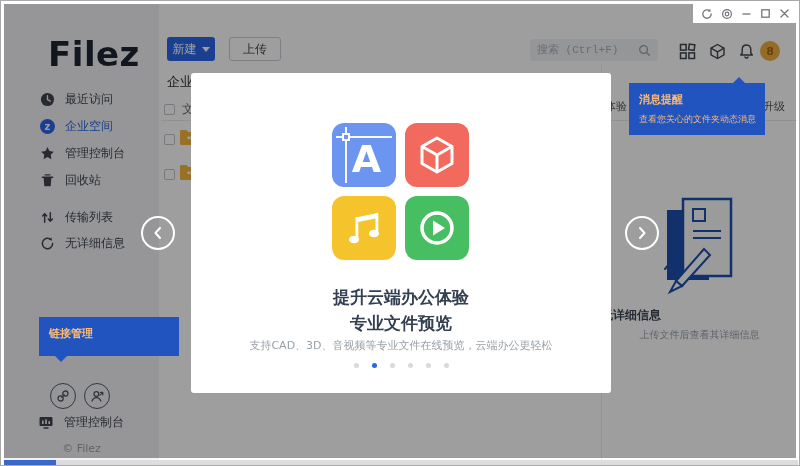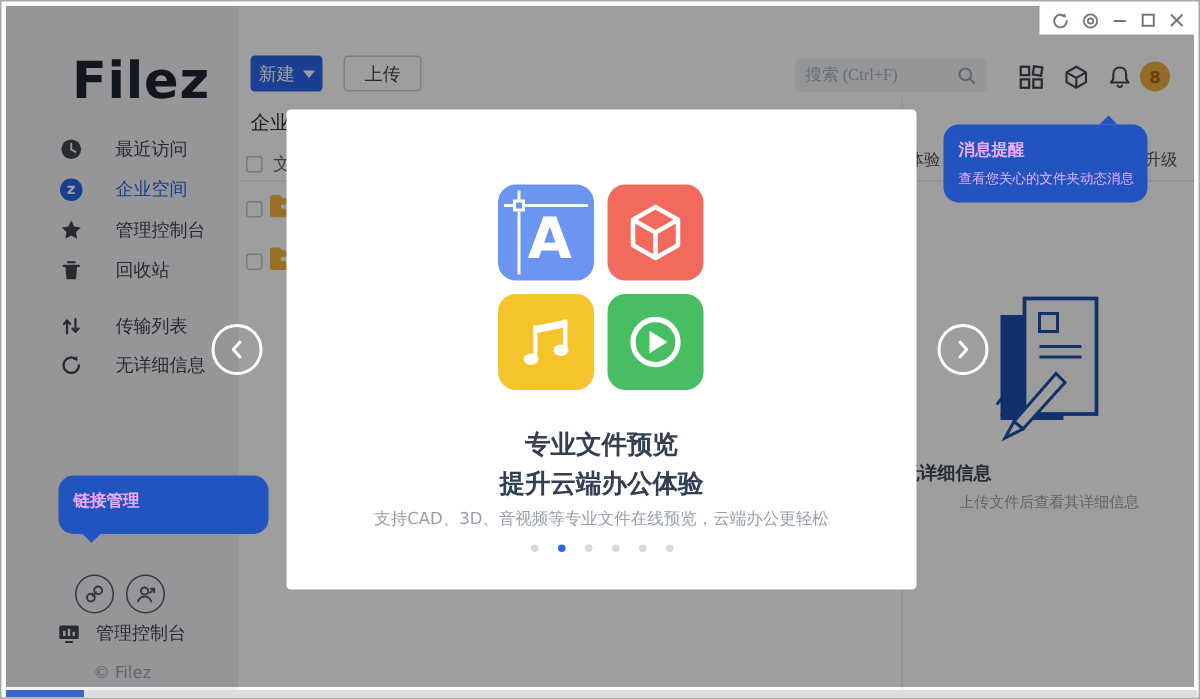--- a/index.html
+++ b/index.html
@@ -2,34 +2,34 @@
 <html><head>
 <meta charset="utf-8">
 <style>
   * { margin:0; padding:0; box-sizing:border-box; }
   body { font-family:"DejaVu Sans","Liberation Sans",sans-serif; background:#fff; }
   .window { position:relative; width:800px; height:466px; border:1px solid #a9a9a9; background:#fff; overflow:hidden; }
 
   
   .sidebar { position:absolute; left:3px; top:3px; width:155px; height:456px; background:#F2F3F6; }
   .logo { position:absolute; left:44px; top:30px; font-size:34px; font-weight:800; color:#1E2633; letter-spacing:.5px; }
-  .nav-item { position:absolute; left:36px; display:flex; align-items:center; gap:22px; height:20px; font-size:12px; color:#3F4650; cursor:pointer; white-space:nowrap; }
+  .nav-item { position:absolute; left:36px; display:flex; align-items:center; gap:10px; height:20px; font-size:12px; color:#3F4650; cursor:pointer; white-space:nowrap; }
   .nav-item.active { color:#2A66E8; }
   .nav-item svg { flex:0 0 auto; }
   .z-badge { width:15px; height:15px; border-radius:50%; background:#2A66E8; color:#fff; font-size:10px; font-weight:700; display:flex; align-items:center; justify-content:center; }
   .circle-btn { position:absolute; top:379px; width:26px; height:26px; border:1px solid #50586A; border-radius:50%; display:flex; align-items:center; justify-content:center; cursor:pointer; }
   .admin { position:absolute; left:34px; top:410px; display:flex; align-items:center; gap:10px; font-size:12px; color:#3F4650; cursor:pointer; }
   .copyright { position:absolute; left:0; top:438px; width:155px; text-align:center; font-size:11px; color:#9AA2AC; }
 
   
   .btn-new { position:absolute; left:166px; top:36px; width:48px; height:24px; background:#2A66E8; border-radius:3px; color:#fff; font-size:12px; display:flex; align-items:center; justify-content:center; gap:5px; cursor:pointer; }
   .caret-down { width:0; height:0; border-left:4px solid transparent; border-right:4px solid transparent; border-top:5px solid #fff; }
   .btn-upload { position:absolute; left:228px; top:36px; width:52px; height:24px; background:#fff; border:1px solid #C9CED6; border-radius:3px; color:#444; font-size:12px; display:flex; align-items:center; justify-content:center; cursor:pointer; }
   .search-box { position:absolute; left:529px; top:38px; width:128px; height:22px; background:#F1F2F5; border-radius:3px; display:flex; align-items:center; padding:0 7px; }
-  .search-box input { flex:1; border:0; background:transparent; outline:none; font-size:11px; color:#555; font-family:Liberation Serif, serif; min-width:0; }
+  .search-box input { flex:1; border:0; background:transparent; outline:none; font-size:11px; color:#555; font-family:Liberation Mono, monospace; min-width:0; }
   .search-box input::placeholder { color:#A9AFB9; }
   .top-icon { position:absolute; top:42px; width:17px; height:17px; cursor:pointer; }
   .avatar { position:absolute; left:759px; top:40px; width:20px; height:20px; border-radius:50%; color:#A66A14; font-size:11px; font-weight:700; display:flex; align-items:center; justify-content:center; cursor:pointer; }
 
   
   .breadcrumb { position:absolute; left:166px; top:72px; font-size:13px; color:#333; }
   .hdr-divider { position:absolute; left:160px; top:119px; width:636px; height:1px; background:#E9EAEC; }
   .checkbox { position:absolute; width:11px; height:11px; border:1px solid #BFC4CC; border-radius:2px; background:#fff; cursor:pointer; }
   .col-file { position:absolute; left:181px; top:100px; font-size:12px; color:#666; }
   .folder { position:absolute; left:178px; width:21px; height:16px; cursor:pointer; }
@@ -37,21 +37,21 @@
   
   .panel-divider { position:absolute; left:600px; top:64px; width:1px; height:395px; background:#ECEDEF; }
   .banner-left { position:absolute; left:604px; top:98px; font-size:11px; color:#555; }
   .banner-right { position:absolute; left:762px; top:98px; font-size:11px; color:#555; cursor:pointer; }
   .illus { position:absolute; left:663px; top:192px; }
   .empty-title { position:absolute; left:600px; top:306px; width:197px; font-size:12px; font-weight:600; color:#3D4654; }
   .empty-desc { position:absolute; left:600px; top:327px; width:197px; text-align:center; font-size:10px; color:#9AA2AC; }
 
   
   .overlay { position:absolute; left:3px; top:3px; right:3px; bottom:7px; background:rgba(0,0,0,0.38); z-index:10; }
-  .blue-tip { position:absolute; background:#2154BE; border-radius:10px; color:#f0abfc; padding:9px 10px; z-index:20; }
+  .blue-tip { position:absolute; background:#2154BE; border-radius:0; color:#fdba74; padding:9px 10px; z-index:20; }
   .blue-tip .tip-title { font-size:11px; font-weight:700; margin-bottom:6px; }
   .blue-tip .tip-desc { font-size:9px; white-space:nowrap; }
   .tip-link { left:38px; top:316px; width:140px; }
   .tip-link::after { content:""; position:absolute; left:16px; bottom:-6px; border-left:6px solid transparent; border-right:6px solid transparent; border-top:6px solid #2154BE; }
   .tip-msg { left:628px; top:82px; width:136px; }
   .tip-msg::before { content:""; position:absolute; left:104px; top:-6px; border-left:6px solid transparent; border-right:6px solid transparent; border-bottom:6px solid #2154BE; }
 
   .arrow-btn { position:absolute; top:215px; width:34px; height:34px; border:2px solid #fff; border-radius:50%; z-index:15; display:flex; align-items:center; justify-content:center; cursor:pointer; }
   .arrow-left { left:140px; } .arrow-right { left:624px; }
 
@@ -275,22 +275,22 @@
         </svg>
     </div>
     <div class="tile tile-video" style="background: rgb(71, 190, 98);">
       <svg width="38" height="38" viewBox="0 0 38 38">
           <circle cx="19" cy="19" r="15" stroke="#fff" stroke-width="3.5" fill="none"></circle>
           <polygon points="15,11.5 27,19 15,26.5" fill="#fff"></polygon>
         </svg>
     </div>
 
     <div class="modal-title">
+      <div>提升云端办公体验</div>
       <div>专业文件预览</div>
-      <div>提升云端办公体验</div>
     </div>
     <div class="modal-sub">支持CAD、3D、音视频等专业文件在线预览，云端办公更轻松</div>
     <div class="dots">
         <span style="background: rgb(217, 217, 217);"></span>
         <span style="background: rgb(42, 102, 232);"></span>
         <span style="background: rgb(217, 217, 217);"></span>
         <span style="background: rgb(217, 217, 217);"></span>
         <span style="background: rgb(217, 217, 217);"></span>
         <span style="background: rgb(217, 217, 217);"></span>
       </div>

